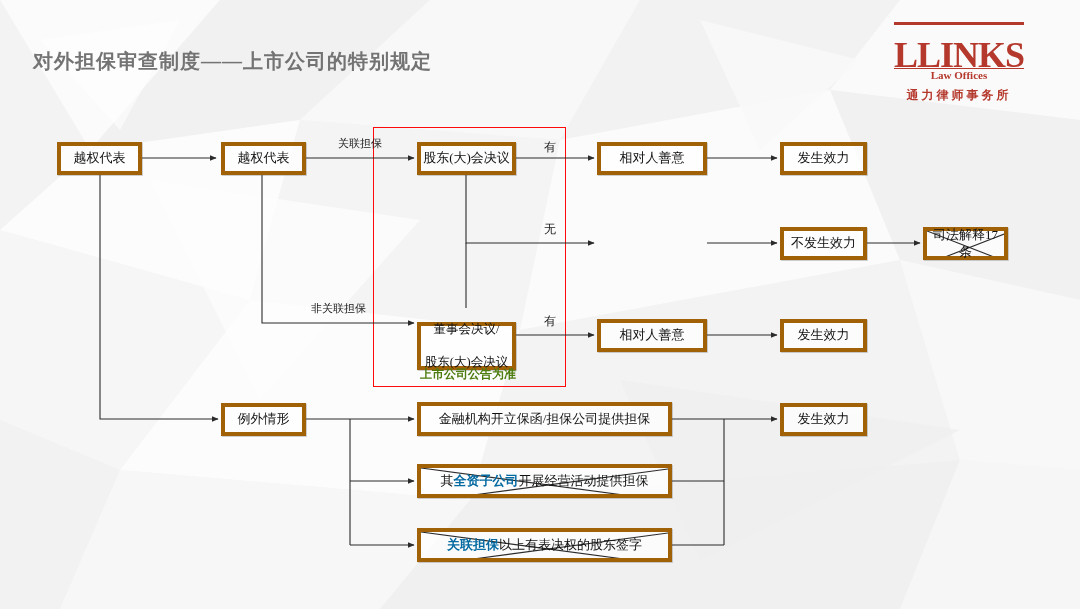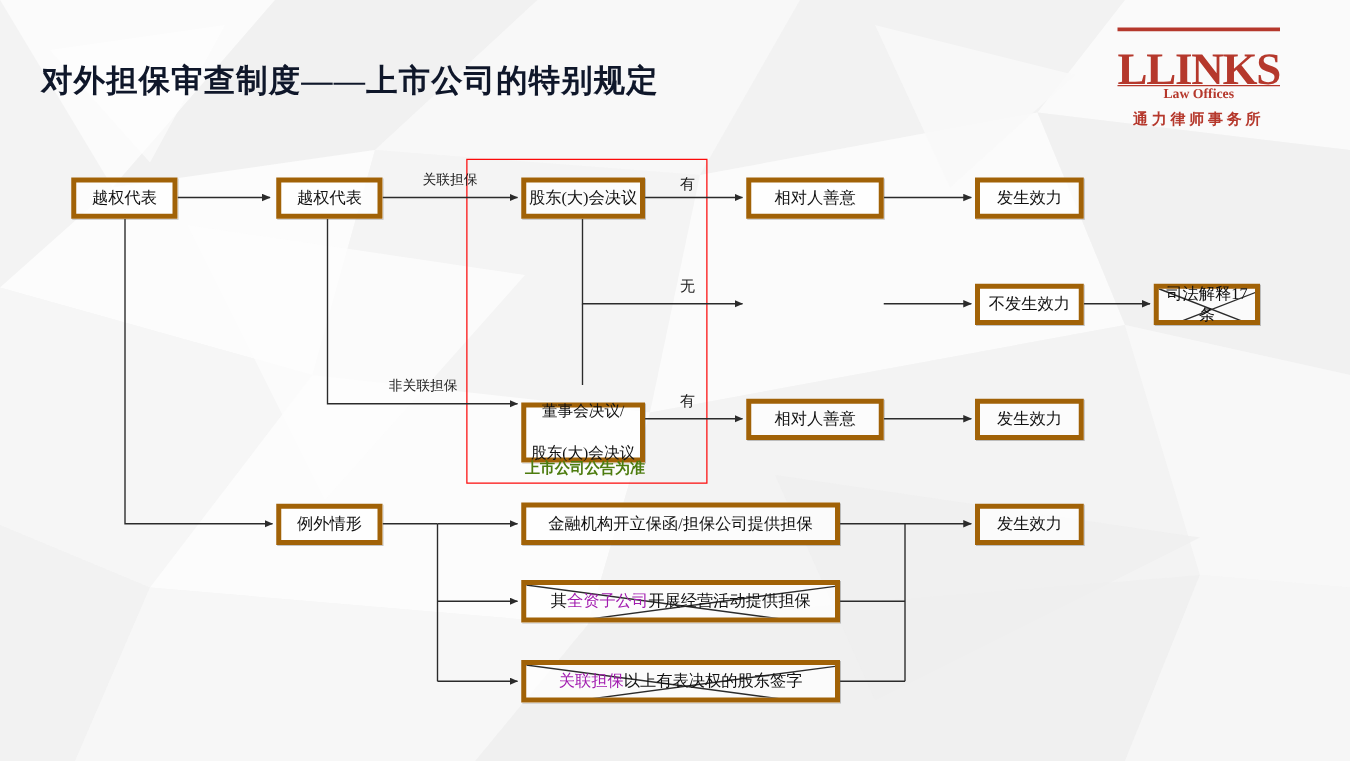--- a/index.html
+++ b/index.html
@@ -17,22 +17,22 @@
     overflow:hidden;
   }
   
   .bg{position:absolute;inset:0;z-index:0;pointer-events:none;}
   .bg svg{display:block;width:1080px;height:609px;}
 
   
   .title{
     position:absolute;left:33px;top:48px;
     font-family:"Liberation Serif","DejaVu Serif",serif;
-    font-size:25px;font-weight:bold;letter-spacing:1px;
-    color:#0f172a;
+    font-size:20px;font-weight:bold;letter-spacing:1px;
+    color:#737373;
     white-space:nowrap;
     z-index:6;
   }
 
   
   .logo{
     position:absolute;right:56px;top:22px;
     z-index:6;text-align:center;
     color:#b5382c;
     user-select:none;
@@ -92,21 +92,21 @@
   }
   .elabel.big{font-size:12px;}
 
   
   .red-note{
     position:absolute;z-index:6;
     font-family:"Liberation Serif","DejaVu Serif",serif;
     font-size:12px;font-weight:bold;color:#4d7c0f;
     white-space:nowrap;
   }
-  .hi{color:#a21caf;font-weight:normal;}
+  .hi{color:#0369a1;font-weight:bold;}
 
   
   .red-frame{
     position:absolute;z-index:3;
     border:1.6px solid #fc0b0b;
     box-sizing:border-box;
     background:transparent;
   }
 </style>
 </head>

